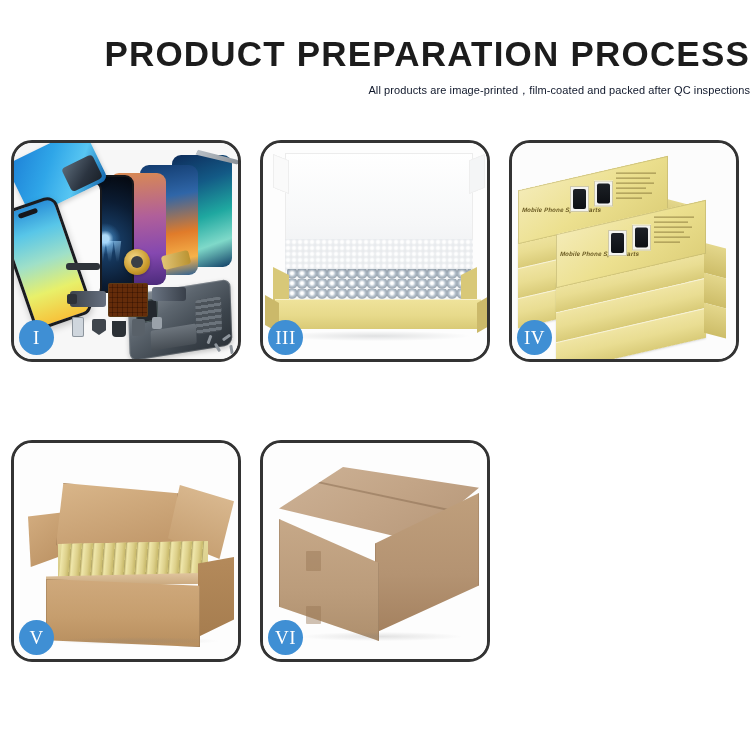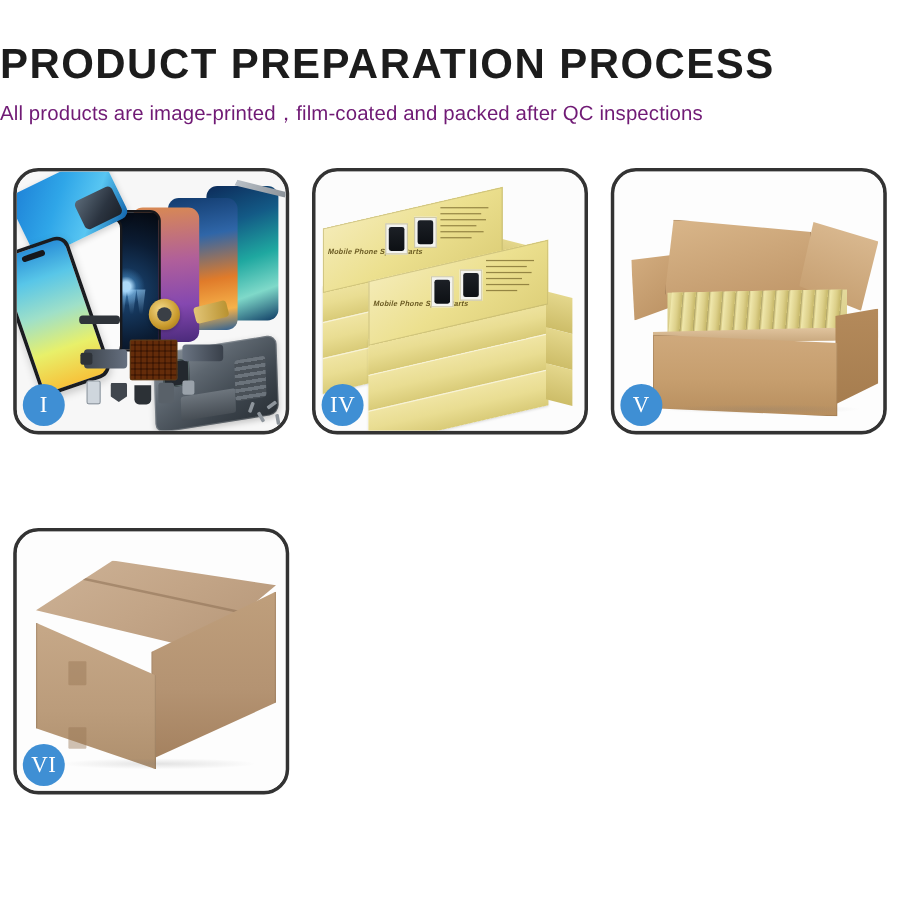--- a/index.html
+++ b/index.html
@@ -5,35 +5,35 @@
   * { box-sizing: border-box; margin: 0; padding: 0; }
   html, body {
     width: 750px; height: 750px;
     background: #ffffff;
     font-family: "Liberation Sans", sans-serif;
     overflow: hidden;
   }
   .page { position: relative; width: 750px; height: 750px; background: #fff; }
 
   
-  .header { position: absolute; left: 0; top: 0; width: 750px; text-align: left; }
+  .header { position: absolute; left: 0; top: 0; width: 750px; text-align: right; }
   .title {
     margin-top: 34px;
     font-size: 35px;
     font-weight: 700;
     letter-spacing: 1.2px;
     color: #1c1c1c;
     font-family: "Liberation Sans", sans-serif;
     white-space: nowrap;
   }
   .subtitle {
     margin-top: 9px;
-    font-size: 17px;
+    font-size: 11px;
     font-weight: 400;
-    color: #701a75;
+    color: #0f172a;
     letter-spacing: .1px;
     white-space: nowrap;
   }
 
   
   .grid {
     position: absolute;
     left: 11px; top: 140px;
     width: 728px; height: 545px;
     display: grid;
@@ -410,20 +410,32 @@
           <i style="left:10px;top:12px;transform:rotate(-30deg)"></i>
           <i style="left:19px;top:2px;transform:rotate(55deg)"></i>
           <i style="left:24px;top:14px;transform:rotate(-10deg)"></i>
         </div>
         <div class="tweez"></div>
       </div>
       <div class="badge">I</div>
     </div>
 
 
+    <div class="panel">
+      <div class="panel-inner p3">
+        <div class="b3-lid"></div>
+        <div class="b3-foam"></div>
+        <div class="b3-bubble"></div>
+        <div class="b3-left"></div>
+        <div class="b3-right"></div>
+        <div class="b3-front"></div>
+        <div class="b3-shadow"></div>
+      </div>
+      <div class="badge">III</div>
+    </div>
 
     <div class="panel">
       <div class="panel-inner p4">
         <div class="stack">
 
           <div class="ybox" style="left:2px; top:62px;">
               <span class="side"></span>
             </div>
           <div class="ybox" style="left:2px; top:92px;">
               <span class="side"></span>

